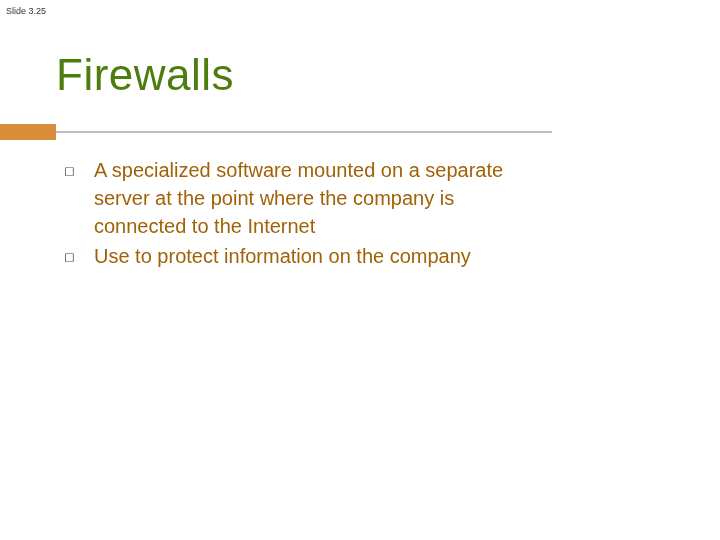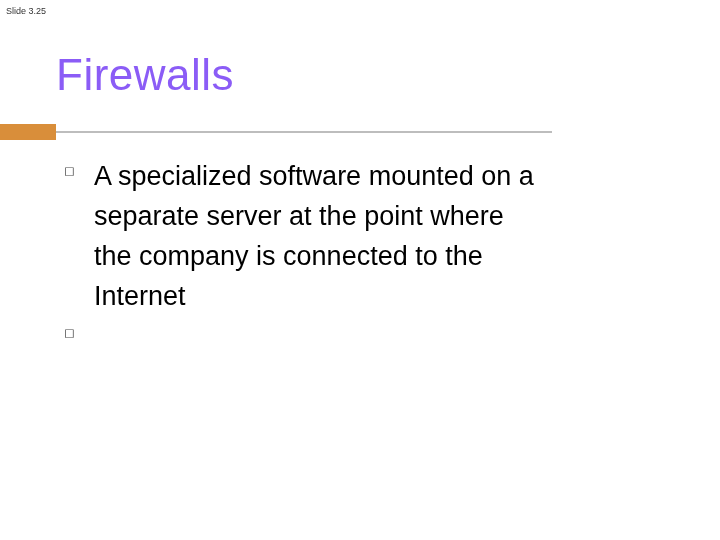--- a/index.html
+++ b/index.html
@@ -1,41 +1,42 @@
 <!DOCTYPE html>
 <html><head>
 <meta charset="utf-8">
 <style>
   * { margin: 0; padding: 0; box-sizing: border-box; }
   html, body { width: 720px; height: 540px; background: #fff; font-family: Arial, Helvetica, sans-serif; color: #222; }
   .page { position: relative; width: 572px; height: 540px; }
   .slidenum { position: absolute; top: 6px; left: 6px; font-size: 9px; color: #333; }
-  .title { position: absolute; top: 50px; left: 56px; font-size: 44px; font-weight: 400; color: #8b5cf6; letter-spacing: 0.5px; }
+  .title { position: absolute; top: 50px; left: 56px; font-size: 44px; font-weight: 400; color: #4d7c0f; letter-spacing: 0.5px; }
   .rule-row { position: absolute; top: 124px; left: 0; right: 0; height: 16px; }
   .rule-orange { position: absolute; top: 0; left: 0; width: 56px; height: 16px; background: #D98E3A; }
   .rule-line { position: absolute; top: 7px; left: 56px; right: 20px; height: 2px; background: #bdbdbd; }
   .content { position: absolute; top: 156px; left: 60px; right: 30px; }
   .bullet-item { display: flex; align-items: flex-start; margin-bottom: 2px; }
   .bullet-mark { width: 34px; flex: 0 0 34px; font-size: 13px; line-height: 30px; color: #444; text-align: left; padding-left: 4px; }
-  .bullet-text { font-size: 27px; line-height: 40px; color: #000000; }
+  .bullet-text { font-size: 20px; line-height: 28px; color: #a16207; }
   .footer { position: absolute; bottom: 16px; right: 24px; font-size: 8px; color: #333; white-space: nowrap; }
   .footer .book { font-style: italic; }
 </style>
 </head>
 <body>
 
 <div class="page">
   <div class="slidenum">Slide 3.25</div>
   <div class="title">Firewalls</div>
   <div class="rule-row">
     <div class="rule-orange"></div>
     <div class="rule-line"></div>
   </div>
   <div class="content">
     <div class="bullet-item">
       <div class="bullet-mark">◻</div>
       <div class="bullet-text">A specialized software mounted on a separate server at the point where the company is connected to the Internet</div>
     </div>
     <div class="bullet-item">
       <div class="bullet-mark">◻</div>
+      <div class="bullet-text">Use to protect information on the company</div>
     </div>
   </div>
 </div>
 
 </body></html>

